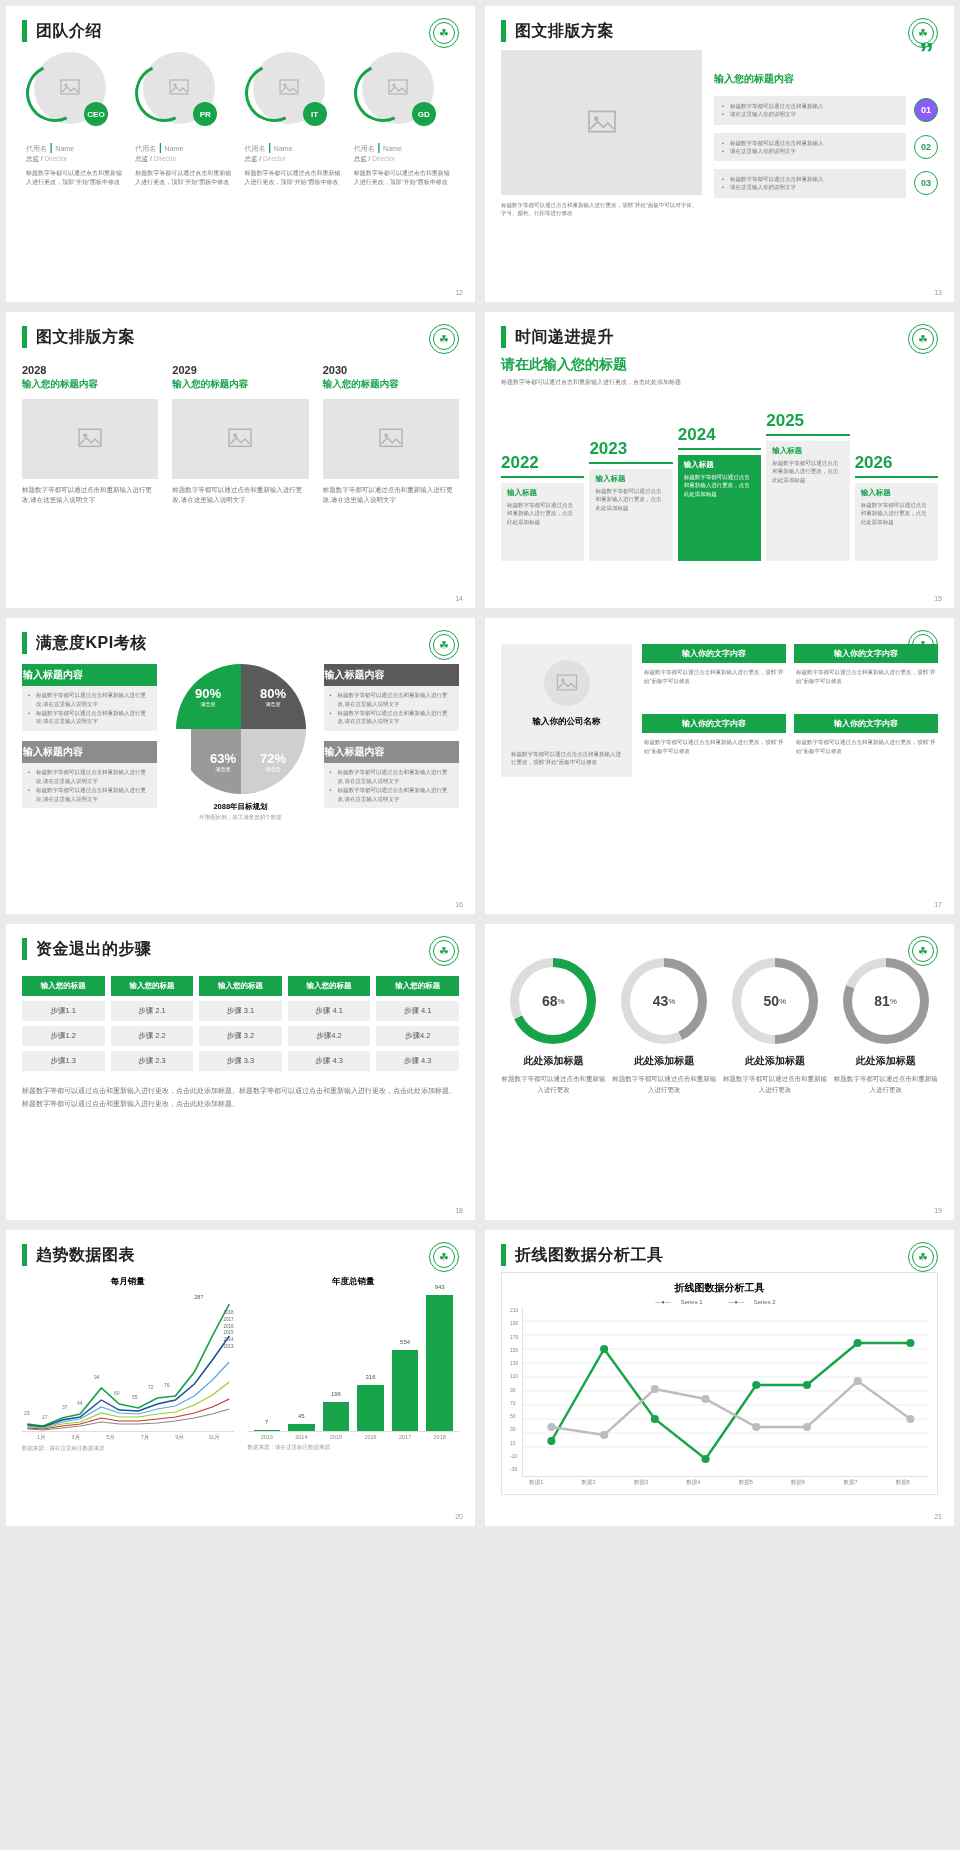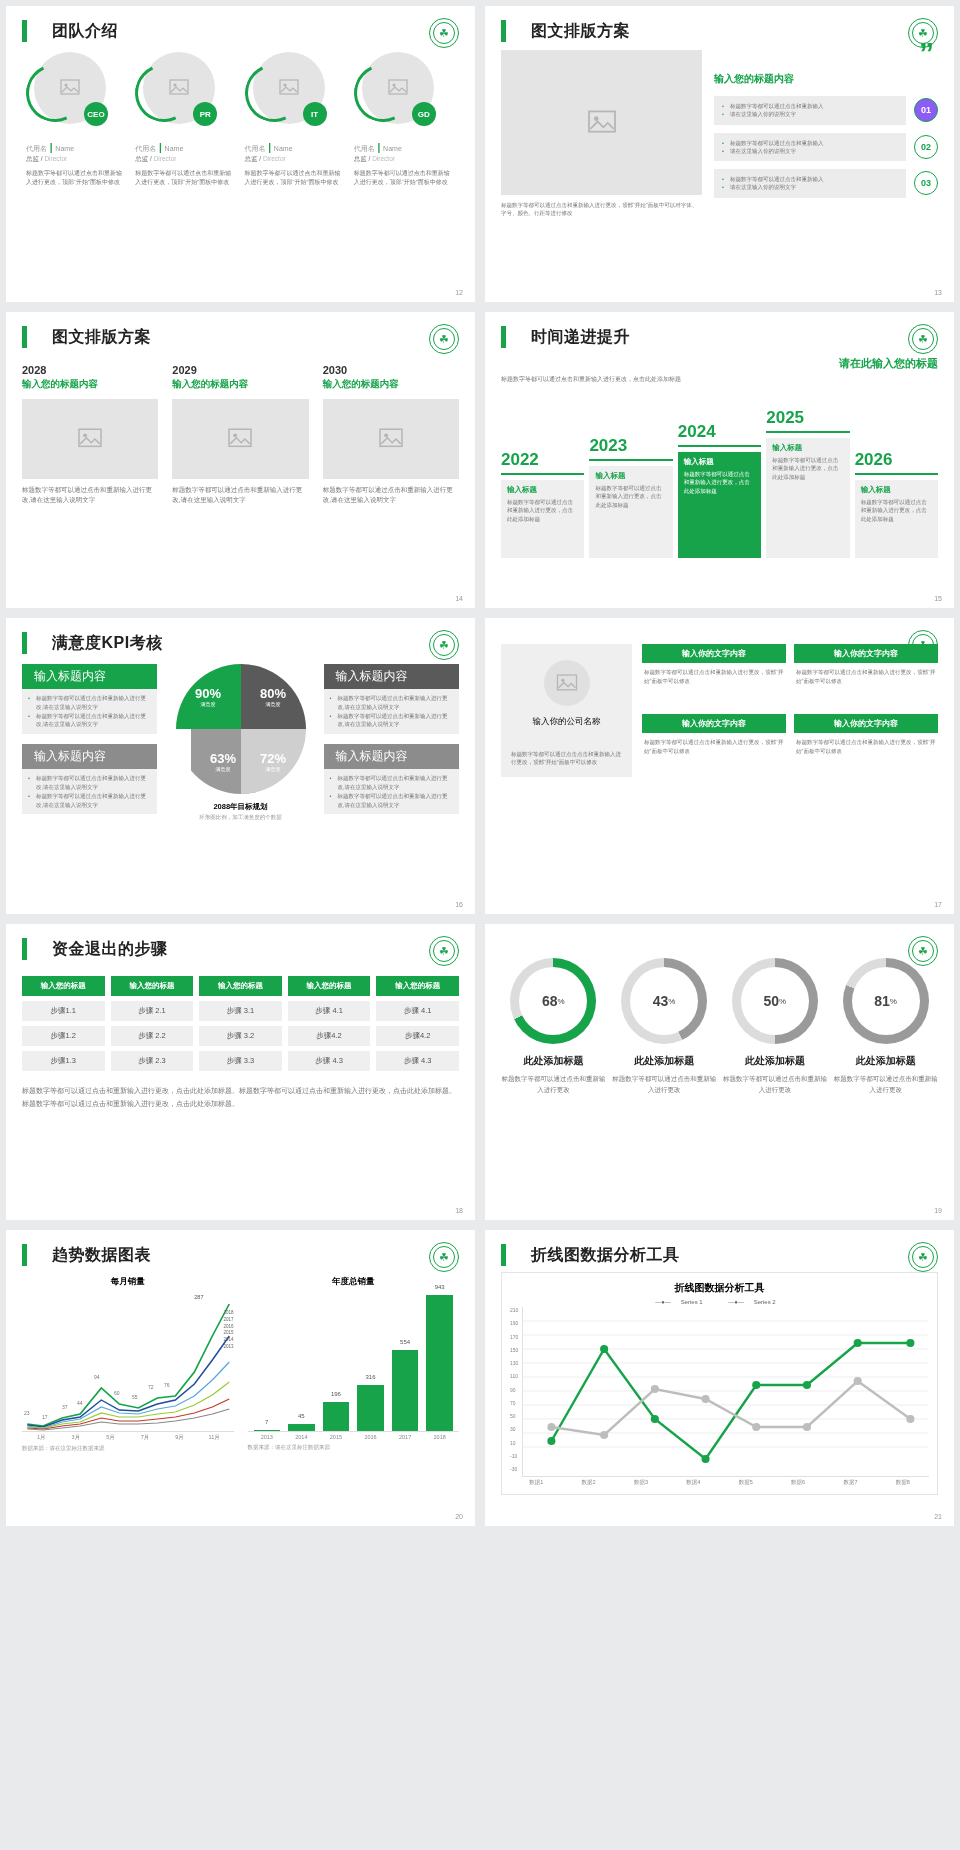--- a/index.html
+++ b/index.html
@@ -22,21 +22,21 @@
     background: #ffffff;
     position: relative;
     width: 100%;
     height: 296px;
     overflow: hidden;
     padding: 14px 16px;
   }
   .slide-title-row {
     display: flex;
     align-items: center;
-    gap: 25px;
+    gap: 9px;
     margin-bottom: 4px;
   }
   .title-bar {
     width: 5px;
     height: 22px;
     background: #16a34a;
     flex: 0 0 auto;
   }
   .slide-title {
     font-size: 16px;
@@ -109,50 +109,50 @@
   
   .s14 { display:flex; gap: 14px; margin-top: 16px; }
   .s14 .col { flex:1; }
   .s14 .yr { font-size: 11px; font-weight: bold; color:#333; }
   .s14 .hd { font-size: 9.5px; font-weight: bold; color:#16a34a; margin: 2px 0 8px; }
   .s14 .ph { height: 80px; }
   .s14 .tx { font-size: 6.5px; color:#777; line-height:1.6; margin-top: 6px;}
 
   
   .s15-head { margin-top: 8px; }
-  .s15-head .h { color:#16a34a; font-weight:bold; font-size:11px; margin-bottom:4px;text-align:right;}
+  .s15-head .h { color:#16a34a; font-weight:bold; font-size:14px; margin-bottom:4px;}
   .s15-cards { display:flex; align-items:flex-end; gap: 5px; margin-top: 4px; height: 170px; }
   .s15-card { flex: 1; position: relative; }
   .s15-card .yr { font-weight:bold; font-size: 17px; color:#16a34a; margin-bottom: 3px;}
   .s15-card .ln { height:2px; background:#16a34a; margin-bottom:5px; }
   .s15-card .bx { padding: 5px 6px; }
   .s15-card .bx .t { font-size: 7.5px; font-weight:bold; margin-bottom:3px;}
   .s15-card .bx .d { font-size: 5.5px; line-height:1.5; }
   .box-g { background:#16a34a; color:#fff; }
   .box-l { background:#efefef; color:#777; }
   .box-l .t { color:#16a34a; }
 
   
   .s16 { display:flex; margin-top: 10px; gap: 6px;}
   .s16 .side { width: 31%; display:flex; flex-direction:column; gap: 10px;}
   .s16 .mid { flex:1; display:flex; flex-direction:column; align-items:center; justify-content:flex-start; }
-  .s16 .hd { padding: 4px 12px; font-size: 12px; font-weight:normal; }
+  .s16 .hd { padding: 4px 1px; font-size: 10px; font-weight:bold; }
   .s16 .bd { background:#efefef; padding: 5px 6px; font-size:5.5px; line-height:1.6; color:#777;}
   .pie { width: 130px; height: 130px; position: relative; border-radius: 50%; overflow:hidden; }
   .pie .q { position:absolute; width:50%; height:50%; display:flex; align-items:center; justify-content:center; flex-direction:column; color:#fff; }
   .pie .q .v { font-size: 13px; font-weight:bold;}
   .pie .q .l { font-size: 5px; }
   .s16 .cap { font-size: 7.5px; font-weight: bold; margin-top: 8px; }
   .s16 .cap2 { font-size: 5.5px; color:#999; margin-top:2px; }
 
   
   .s17 { display:flex; gap: 10px; margin-top: 12px; }
   .s17 .left { width: 30%; background:#efefef; padding: 10px; display:flex; flex-direction:column; align-items:center;}
   .s17 .left .circ { width: 46px; height: 46px; border-radius:50%; background:#e0e0e0; display:flex; align-items:center; justify-content:center; color:#b3b3b3; margin: 6px 0 10px;}
-  .s17 .left .nm { font-size: 8.5px; font-weight:normal; margin-bottom: 22px; }
+  .s17 .left .nm { font-size: 8.5px; font-weight:bold; margin-bottom: 22px; }
   .s17 .right { flex:1; display:grid; grid-template-columns: 1fr 1fr; gap: 8px 8px; }
   .s17 .cell .hd { background:#16a34a; color:#fff; font-size: 8px; font-weight:bold; padding: 4px 6px; text-align:center;}
   .s17 .cell .bd { font-size: 5.5px; color:#777; line-height:1.6; padding: 5px 2px;}
 
   
   .s18 { margin-top: 16px; }
   .s18 .row { display:flex; gap: 6px; margin-bottom: 5px; }
   .s18 .cell { flex:1; text-align:center; font-size: 7.5px; padding: 5px 2px; }
   .s18 .hdr { background:#16a34a; color:#fff; font-weight:bold; }
   .s18 .cel { background:#efefef; color:#555; }

